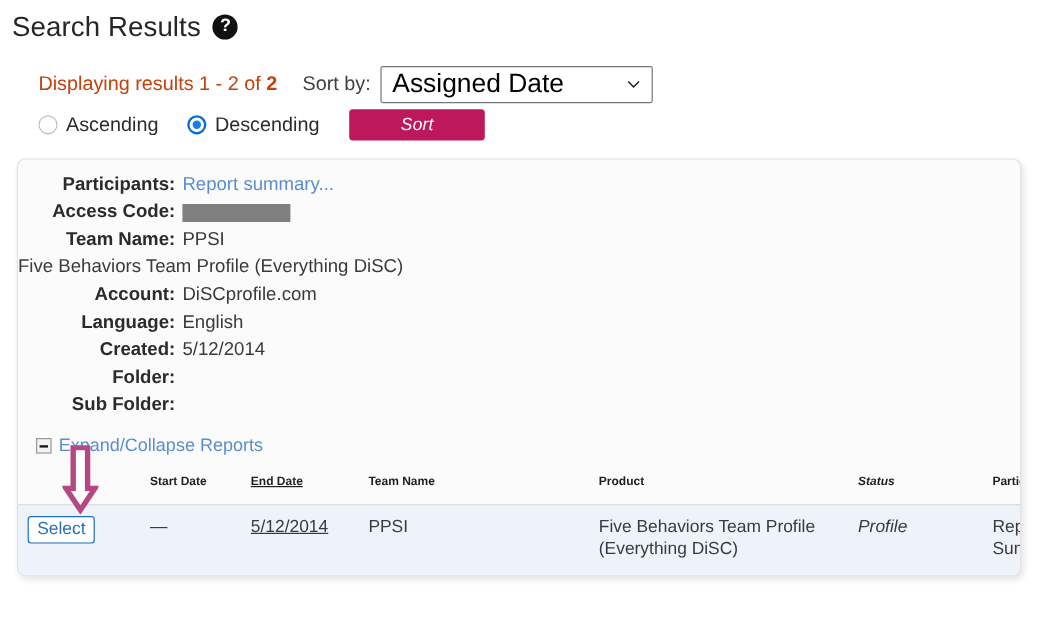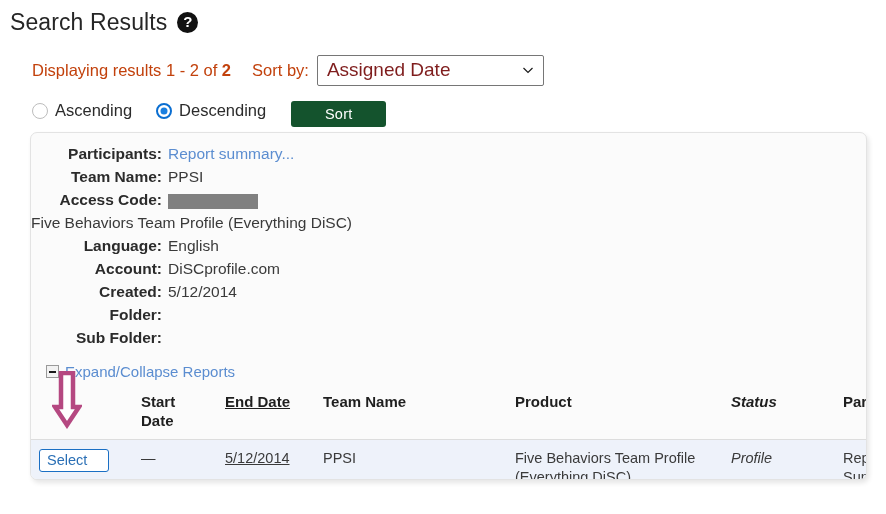--- a/index.html
+++ b/index.html
@@ -62,58 +62,58 @@
     height: 32px;
   }
   .displaying-text {
     font-size: 16.5px;
     color: #c2410c;
     white-space: nowrap;
   }
   .displaying-text b { font-weight: 700; }
   .sortby-label {
     font-size: 16.5px;
-    color: #c2410c;
+    color: #404040;
     margin-left: 21px;
     white-space: nowrap;
   }
   .select-wrap {
     margin-left: 8px;
     position: relative;
     width: 227px;
     height: 31px;
   }
   .select-box {
     width: 100%;
     height: 100%;
     box-sizing: border-box;
     border: 1px solid #767676;
     background: #ffffff;
     border-radius: 2px;
-    font-size: 19px;
-    color: #7f1d1d;
+    font-size: 22px;
+    color: #000000;
     padding: 0 10px 0 9px;
     display: flex;
     align-items: center;
     font-family: "Liberation Sans", sans-serif;
   }
   .select-chevron {
     position: absolute;
     right: 10px;
     top: 9px;
     width: 12px;
     height: 12px;
     pointer-events: none;
   }
 
   .controls-line2 {
     display: flex;
-    align-items: flex-start;
+    align-items: center;
     height: 30px;
-    margin-top: 15px;
+    margin-top: 3px;
   }
   .radio-item {
     display: flex;
     align-items: center;
     gap: 7px;
     margin-right: 24px;
   }
   .radio {
     width: 16px;
     height: 16px;
@@ -137,37 +137,38 @@
     width: 7px;
     height: 7px;
     border-radius: 50%;
     background: #1a7fe0;
   }
   .radio-label {
     font-size: 16.5px;
     color: #2b2b2b;
   }
   .sort-button {
-    background: #14532d;
+    background: #be185d;
     color: #ffffff;
     border: none;
     border-radius: 3px;
     font-size: 14.5px;
     font-family: "Liberation Sans", sans-serif;
-    width: 95px;
+    width: 113px;
     height: 26px;
     cursor: pointer;
     margin-left: 1px;
     letter-spacing: 0.2px;
+    font-style: italic;
   }
 
   
   #result-card {
     position: absolute;
-    left: 30px;
+    left: 14px;
     top: 132px;
     width: 837px;
     height: 348px;
     box-sizing: border-box;
     background: #fbfbfb;
     border: 1px solid #e3e3e3;
     border-radius: 7px;
     box-shadow: 2px 3px 5px rgba(0,0,0,0.10);
     overflow: hidden;
   }
@@ -244,21 +245,21 @@
   }
 
   
   #reports-table {
     width: 100%;
     border-collapse: collapse;
     margin-top: 6px;
     table-layout: fixed;
   }
   #reports-table th {
-    font-size: 15px;
+    font-size: 10px;
     font-weight: 700;
     color: #1f1f1f;
     text-align: left;
     vertical-align: top;
     padding: 6px 8px 9px 8px;
     border-bottom: 1px solid #dddddd;
     line-height: 19px;
   }
   #reports-table td {
     font-size: 14.5px;
@@ -280,21 +281,21 @@
 
   th.col-select, td.col-select { padding-left: 12px; }
 
   .select-btn {
     background: #ffffff;
     border: 1.5px solid #1a6fc4;
     border-radius: 3px;
     color: #2a6fb5;
     font-size: 14.5px;
     font-family: "Liberation Sans", sans-serif;
-    padding: 2px 21px 3px 7px;
+    padding: 2px 7px 3px 7px;
     cursor: pointer;
     line-height: 16px;
   }
   .link-cell { color: #5b8dd0; cursor: pointer; }
 
   
   #annotation-arrow {
     position: absolute;
     left: 52px;
     top: 371px;
@@ -341,37 +342,37 @@
 </div>
 
 <div id="result-card">
 
   <div id="detail-fields">
       <div class="field-row">
         <div class="field-label">Participants:</div>
         <div class="field-value link">Report summary...</div>
       </div>
       <div class="field-row">
+        <div class="field-label">Access Code:</div>
+        <div class="field-value"><span class="redacted"></span></div>
+      </div>
+      <div class="field-row">
         <div class="field-label">Team Name:</div>
         <div class="field-value">PPSI</div>
       </div>
       <div class="field-row">
-        <div class="field-label">Access Code:</div>
-        <div class="field-value"><span class="redacted"></span></div>
-      </div>
-      <div class="field-row">
         <div class="field-value">Five Behaviors Team Profile (Everything DiSC)</div>
+      </div>
+      <div class="field-row">
+        <div class="field-label">Account:</div>
+        <div class="field-value">DiSCprofile.com</div>
       </div>
       <div class="field-row">
         <div class="field-label">Language:</div>
         <div class="field-value">English</div>
-      </div>
-      <div class="field-row">
-        <div class="field-label">Account:</div>
-        <div class="field-value">DiSCprofile.com</div>
       </div>
       <div class="field-row">
         <div class="field-label">Created:</div>
         <div class="field-value">5/12/2014</div>
       </div>
       <div class="field-row">
         <div class="field-label">Folder:</div>
         <div class="field-value"></div>
       </div>
       <div class="field-row">

